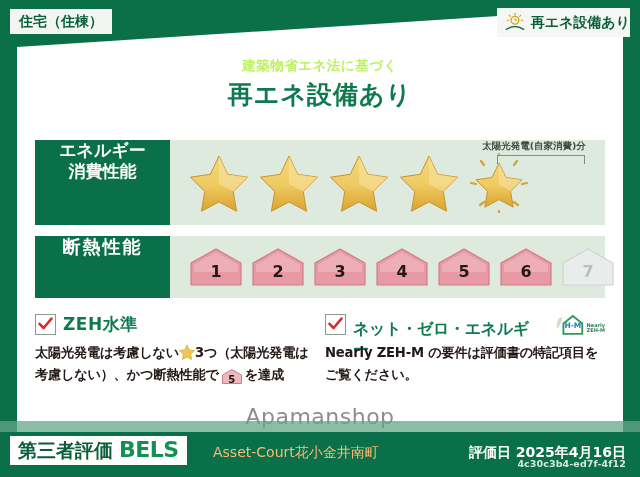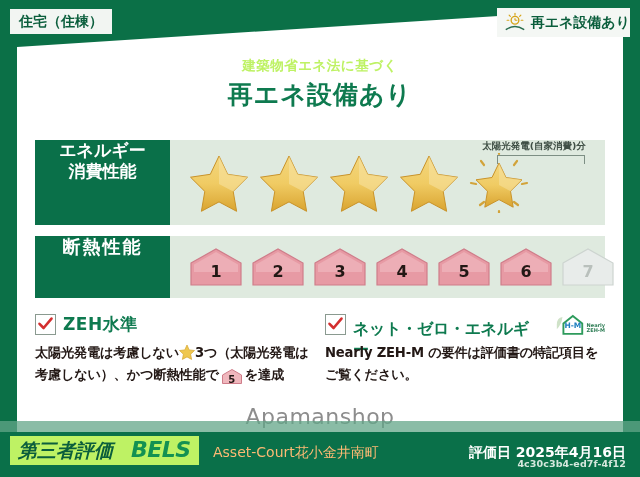--- a/index.html
+++ b/index.html
@@ -172,25 +172,24 @@
   .footer{
     position:absolute;left:0;bottom:0;width:640px;height:45px;
     background:#0a7049;z-index:25;
   }
   .footer-fade{
     position:absolute;left:0;bottom:45px;width:640px;height:11px;
     background:#63a588;opacity:.75;z-index:24;
   }
   .bels{
     position:absolute;left:10px;top:4px;
-    background:#bef264;
+    background:#ffffff;
     padding:3px 8px 4px 8px;
-    display:flex;align-items:baseline;gap:18px;
+    display:flex;align-items:baseline;gap:6px;
     line-height:1;
-    font-style:italic;
   }
   .bels-jp{color:#0b5e3c;font-size:19px;font-weight:bold;letter-spacing:0px;}
   .bels-en{color:#139152;font-size:22px;font-weight:bold;letter-spacing:-0.5px;}
   .bldg-name{
     position:absolute;left:213px;top:12px;
     color:#fdba74;font-size:14px;
   }
   .eval-date{
     position:absolute;right:14px;top:6px;
     color:#ffffff;font-size:14px;font-weight:bold;

